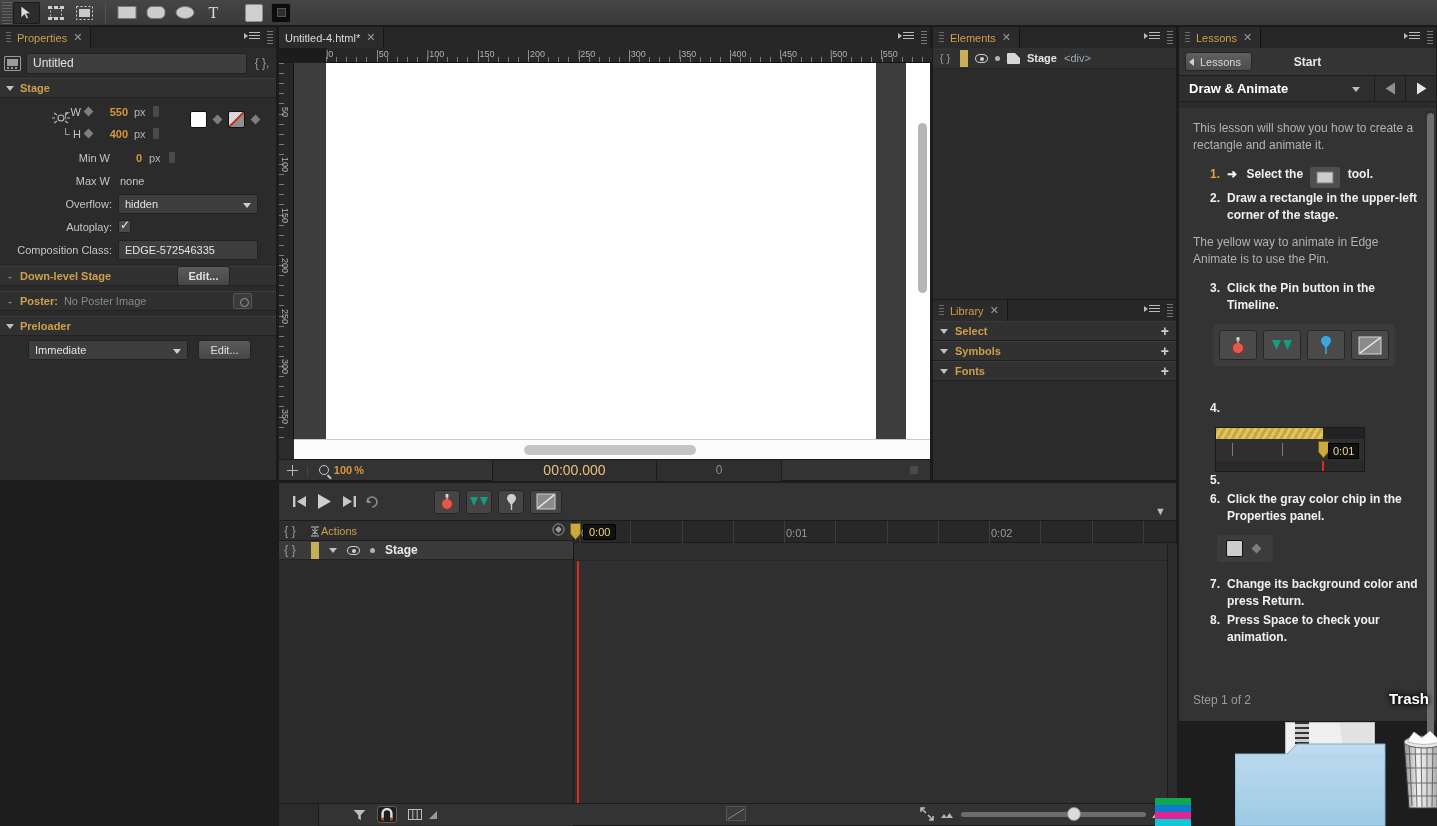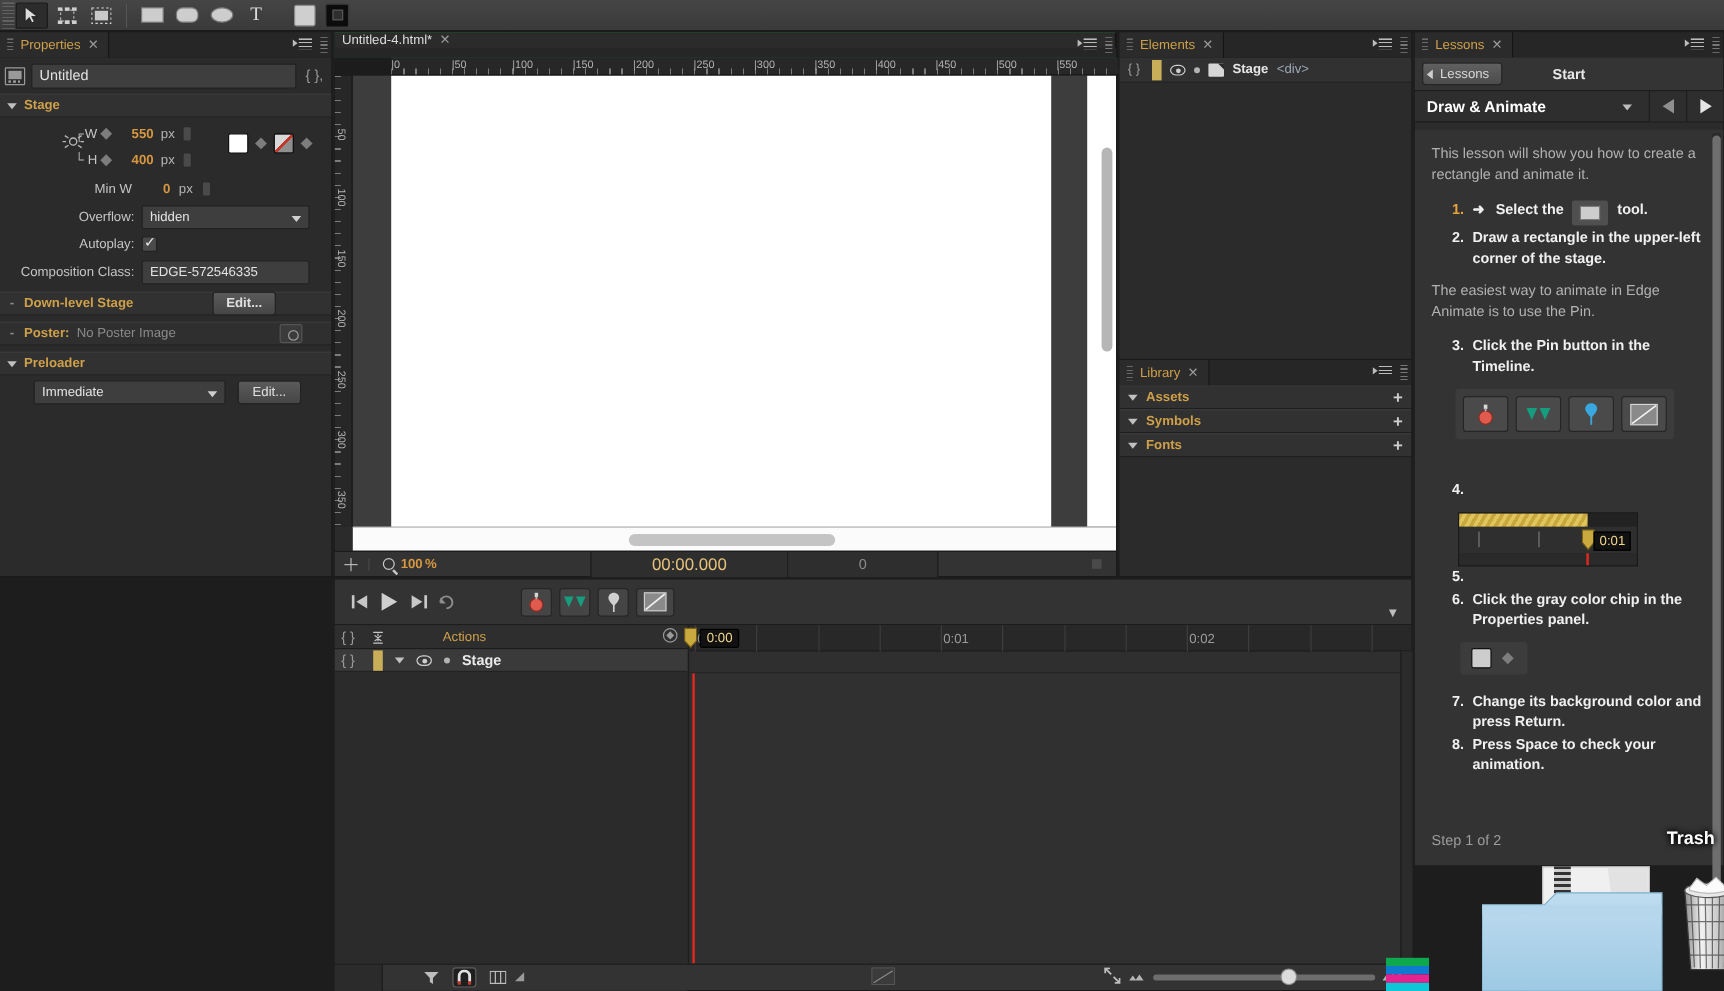--- a/index.html
+++ b/index.html
@@ -73,21 +73,21 @@
   .selectbox .car{position:absolute;right:6px;top:8px;border-left:4px solid transparent;border-right:4px solid transparent;border-top:5px solid #cfcfcf;}
   .checkbox{width:13px;height:13px;background:#4a4a4a;border:1px solid #222;border-radius:2px;position:relative;}
   .checkbox::after{content:"✓";position:absolute;left:1px;top:-3px;color:#e8e8e8;font-size:12px;}
   .btn{height:20px;background:linear-gradient(#5a5a5a,#464646);border:1px solid #232323;border-radius:3px;
      color:#e0e0e0;font-size:11px;display:flex;align-items:center;justify-content:center;padding:0 10px;}
   .camIcon{width:19px;height:16px;background:#3b3b3b;border:1px solid #555;border-radius:2px;position:relative;}
   .camIcon::after{content:"";position:absolute;left:6px;top:4px;width:7px;height:7px;border:1px solid #9a9a9a;border-radius:50%;}
 
   
   #stagePanel{left:278px;top:26px;width:653px;height:455px;}
-  .stageTabs{height:21px;background:#15803d;display:flex;position:relative;flex-direction:column;}
+  .stageTabs{height:21px;background:#fca5a5;display:flex;position:relative;}
   .rulerH{position:absolute;left:0;top:21px;width:653px;height:15px;background:#272727;border-bottom:1px solid #131313;}
   .rulerV{position:absolute;left:0;top:36px;width:15px;bottom:41px;background:#272727;border-right:1px solid #131313;}
   .rulerMark{position:absolute;color:#b1b1b1;font-size:9px;}
   .canvasWrap{position:absolute;left:15px;top:36px;right:0;bottom:41px;background:#3d3d3d;overflow:hidden;}
   .stageWhite{position:absolute;left:32px;top:0;width:550px;height:400px;background:#fff;}
   .vscroll{position:absolute;right:3px;top:60px;width:9px;height:170px;background:#b6b6b6;border-radius:5px;}
   .hscrollbar{position:absolute;left:15px;right:0;bottom:21px;height:20px;background:#fbfbfb;border-top:1px solid #c9c9c9;}
   .hthumb{position:absolute;left:230px;top:5px;width:172px;height:10px;background:#c4c4c4;border-radius:5px;}
   .stageFoot{position:absolute;left:0;right:0;bottom:0;height:21px;background:#333;border-top:1px solid #1b1b1b;
      display:flex;align-items:center;font-size:11px;}
@@ -299,20 +299,24 @@
       </div>
     </div>
 
     <div class="prow" style="padding-left:0">
       <span class="lbl" style="width:110px">Min W</span>
       <span class="num" style="width:28px;text-align:right;margin-left:4px">0</span>
       <span class="unit" style="margin-left:7px">px</span>
       <span class="pinbtn" style="margin-left:7px"></span>
     </div>
 
+    <div class="prow" style="padding-left:0">
+      <span class="lbl" style="width:110px">Max W</span>
+      <span style="color:#c5c5c5;margin-left:10px">none</span>
+    </div>
 
     <div class="prow" style="padding-left:0">
       <span class="lbl" style="width:112px">Overflow:</span>
       <span class="selectbox" style="width:140px;margin-left:6px">
         <span>hidden</span>
         <i class="car"></i>
       </span>
     </div>
 
     <div class="prow" style="padding-left:0">
@@ -458,21 +462,21 @@
         <span class="x">✕</span>
       </div>
       <div class="fill"></div>
       <div class="pmenu">
           <i></i>
         </div>
       <div class="pgrip"></div>
     </div>
     <div class="libRow">
       <span class="tri"></span>
-      <span>Assets</span>
+      <span>Select</span>
       <span class="plus">+</span>
     </div>
     <div class="libRow">
       <span class="tri"></span>
       <span>Symbols</span>
       <span class="plus">+</span>
     </div>
     <div class="libRow">
       <span class="tri"></span>
       <span>Fonts</span>
@@ -530,21 +534,21 @@
       </div>
       <span class="chevd">▼</span>
     </div>
 
     <div class="tlLeft">
       <div class="tlHeadRow">
         <span class="braces" style="width:22px">{ }</span>
         <svg width="12" height="12" viewBox="0 0 12 12" style="margin-left:8px">
           <path d="M2,2 L10,2 M6,3 L6,5 M3.2,4.6 L6,6.4 L8.8,4.6 M6,7.4 L6,9.4 M3.2,9 L6,7.4 L8.8,9 M2,11 L10,11" stroke="#c6c6c6" fill="none"></path>
           </svg>
-        <span style="color:#cfa04a;margin-left:48px;font-size:11px">Actions</span>
+        <span style="color:#cfa04a;font-size:11px">Actions</span>
         <span style="margin-left:auto;margin-right:8px">
           <svg width="13" height="13" viewBox="0 0 13 13">
               <circle cx="6.5" cy="6.5" r="5.6" fill="none" stroke="#9a9a9a"></circle>
           <path d="M6.5,3 L9.8,6.5 L6.5,10 L3.2,6.5 Z" fill="#9a9a9a"></path>
             </svg></span>
       </div>
       <div class="tlStageRow">
         <span class="braces" style="width:22px">{ }</span>
         <span class="ybar"></span>
         <span class="tri"></span>
@@ -688,21 +692,21 @@
             </span>
             <span>tool.</span>
           </span>
         </li>
         <li>
           <span class="n">2.</span>
           <span>Draw a rectangle in the upper-left corner of the stage.</span>
         </li>
       </ol>
 
-      <p class="lessP">The easiest way to animate in Edge Animate is to use the Pin.</p>
+      <p class="lessP">The yellow way to animate in Edge Animate is to use the Pin.</p>
 
       <ol class="steps">
         <li>
           <span class="n">3.</span>
           <span>Click the Pin button in the Timeline.</span>
         </li>
       </ol>
 
       <div class="lessGroup">
         <div class="lessBtn">

